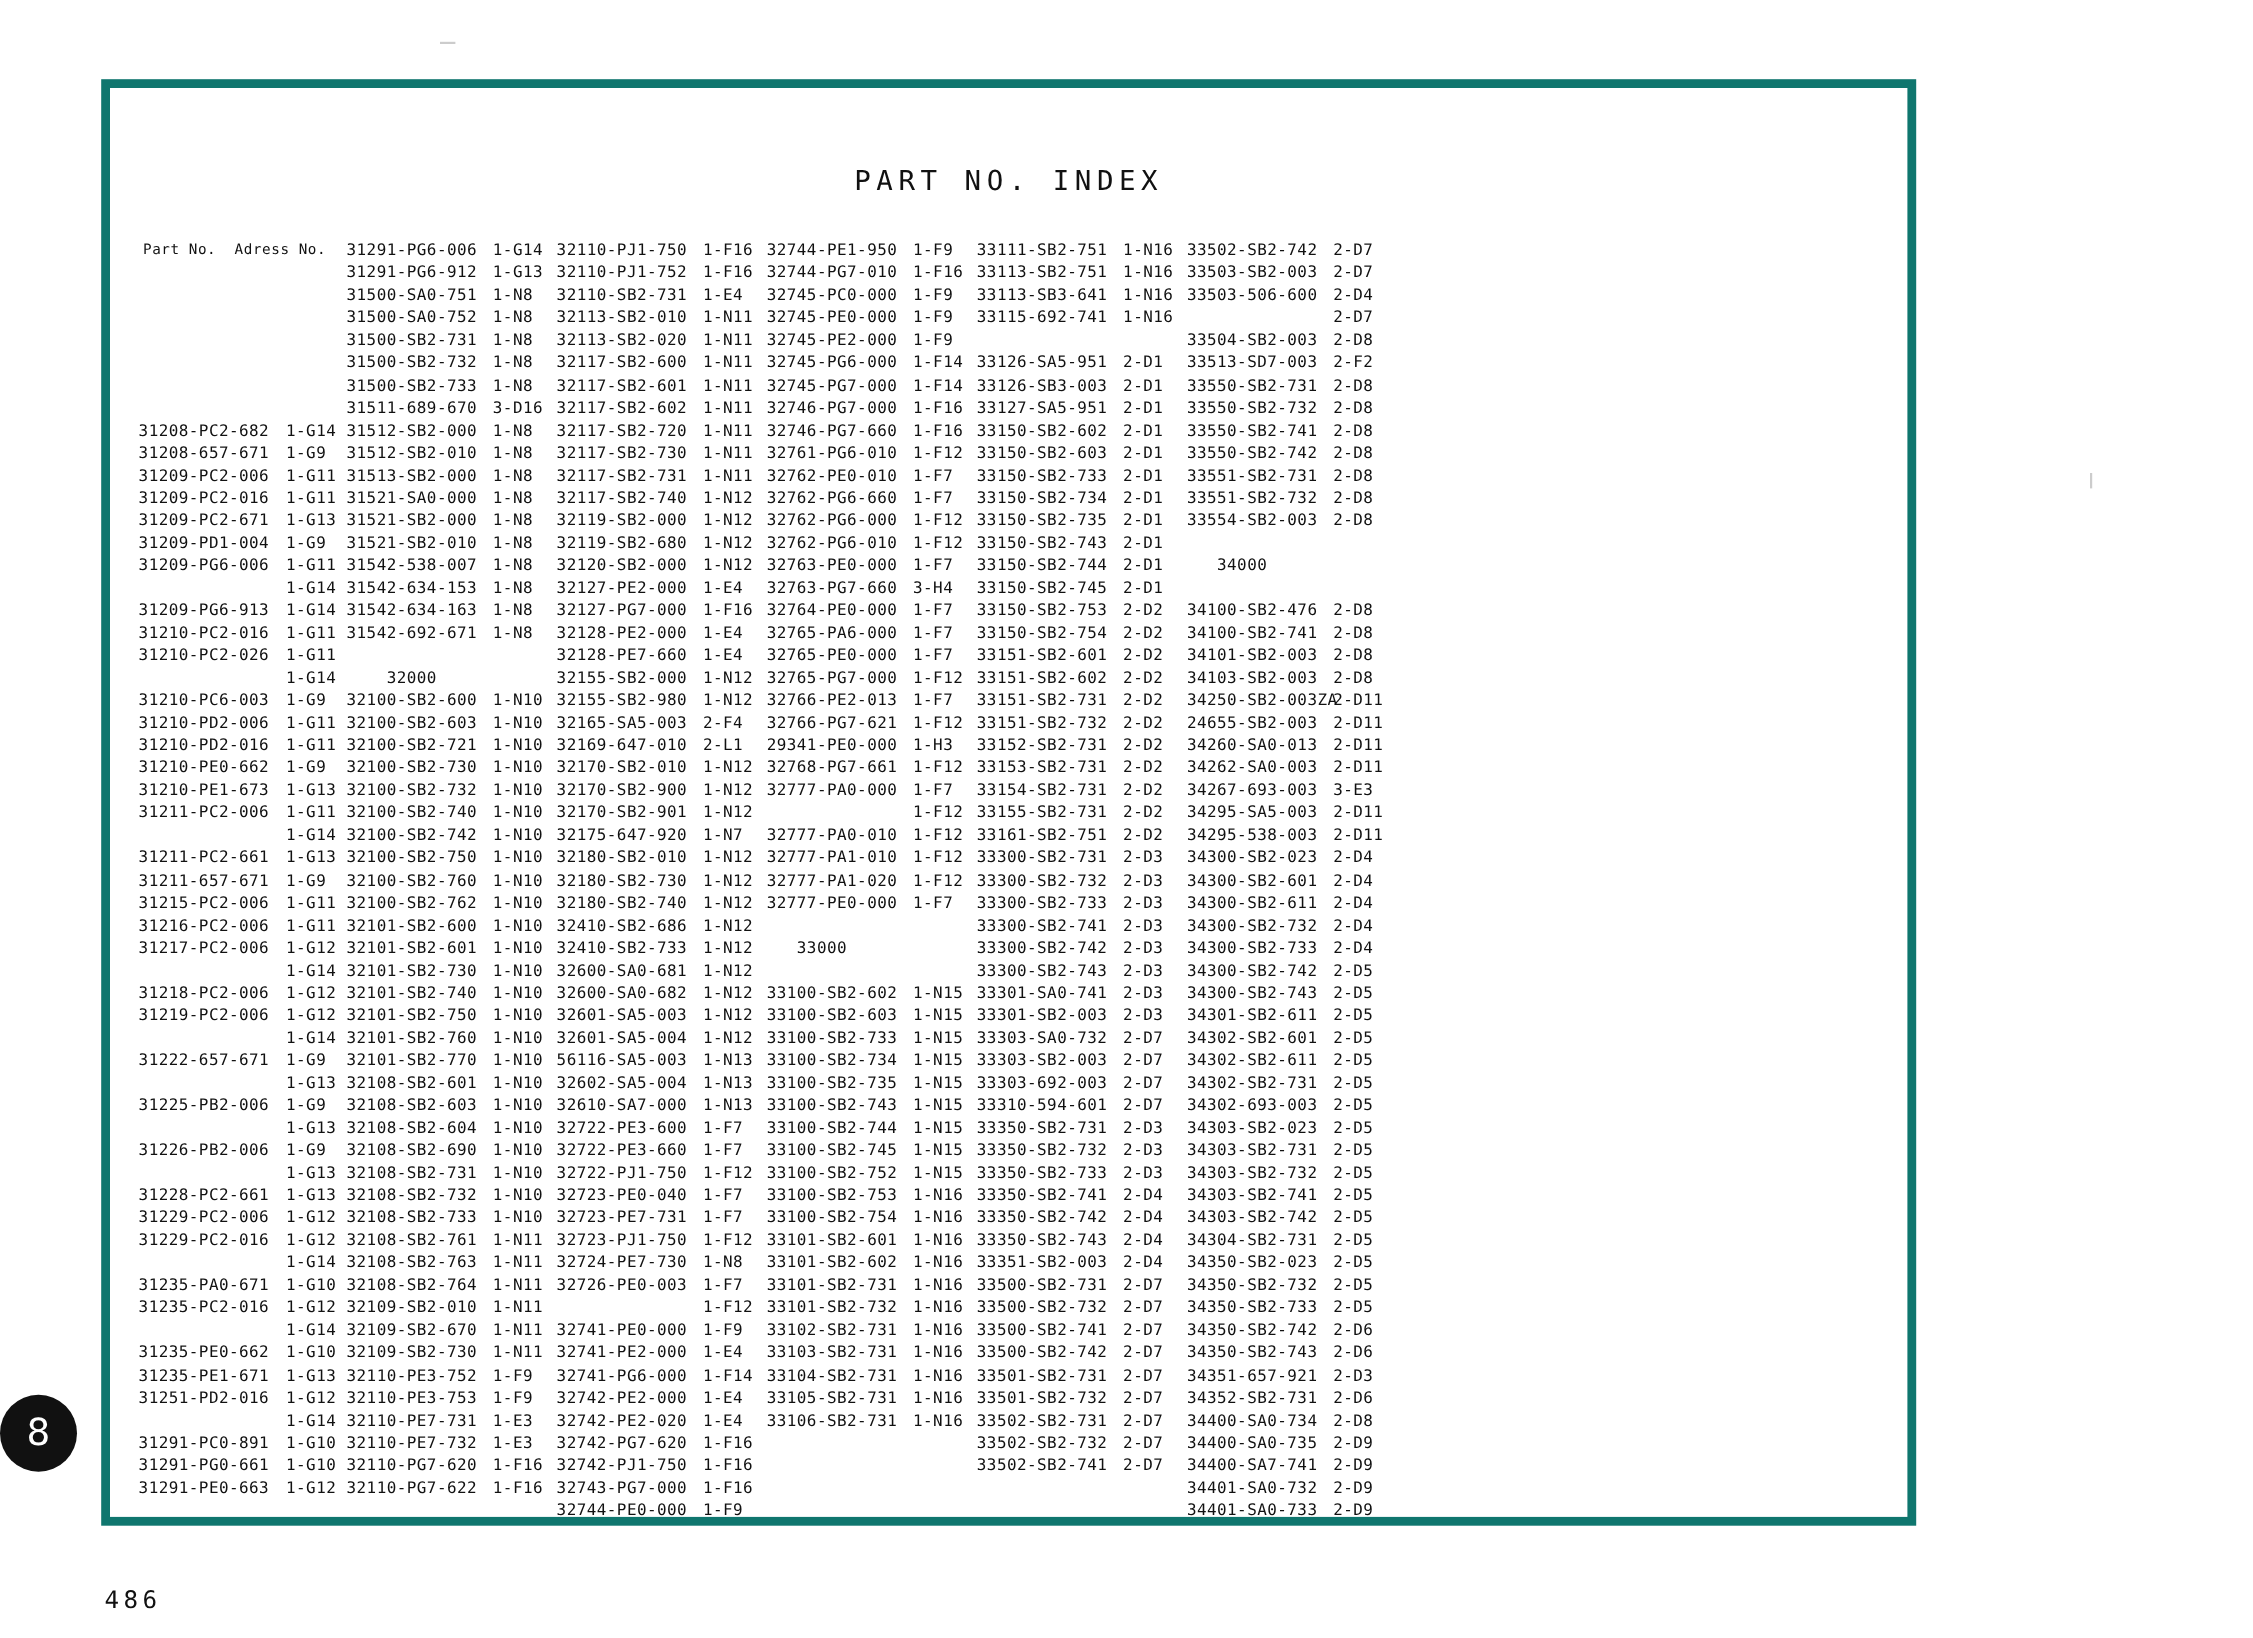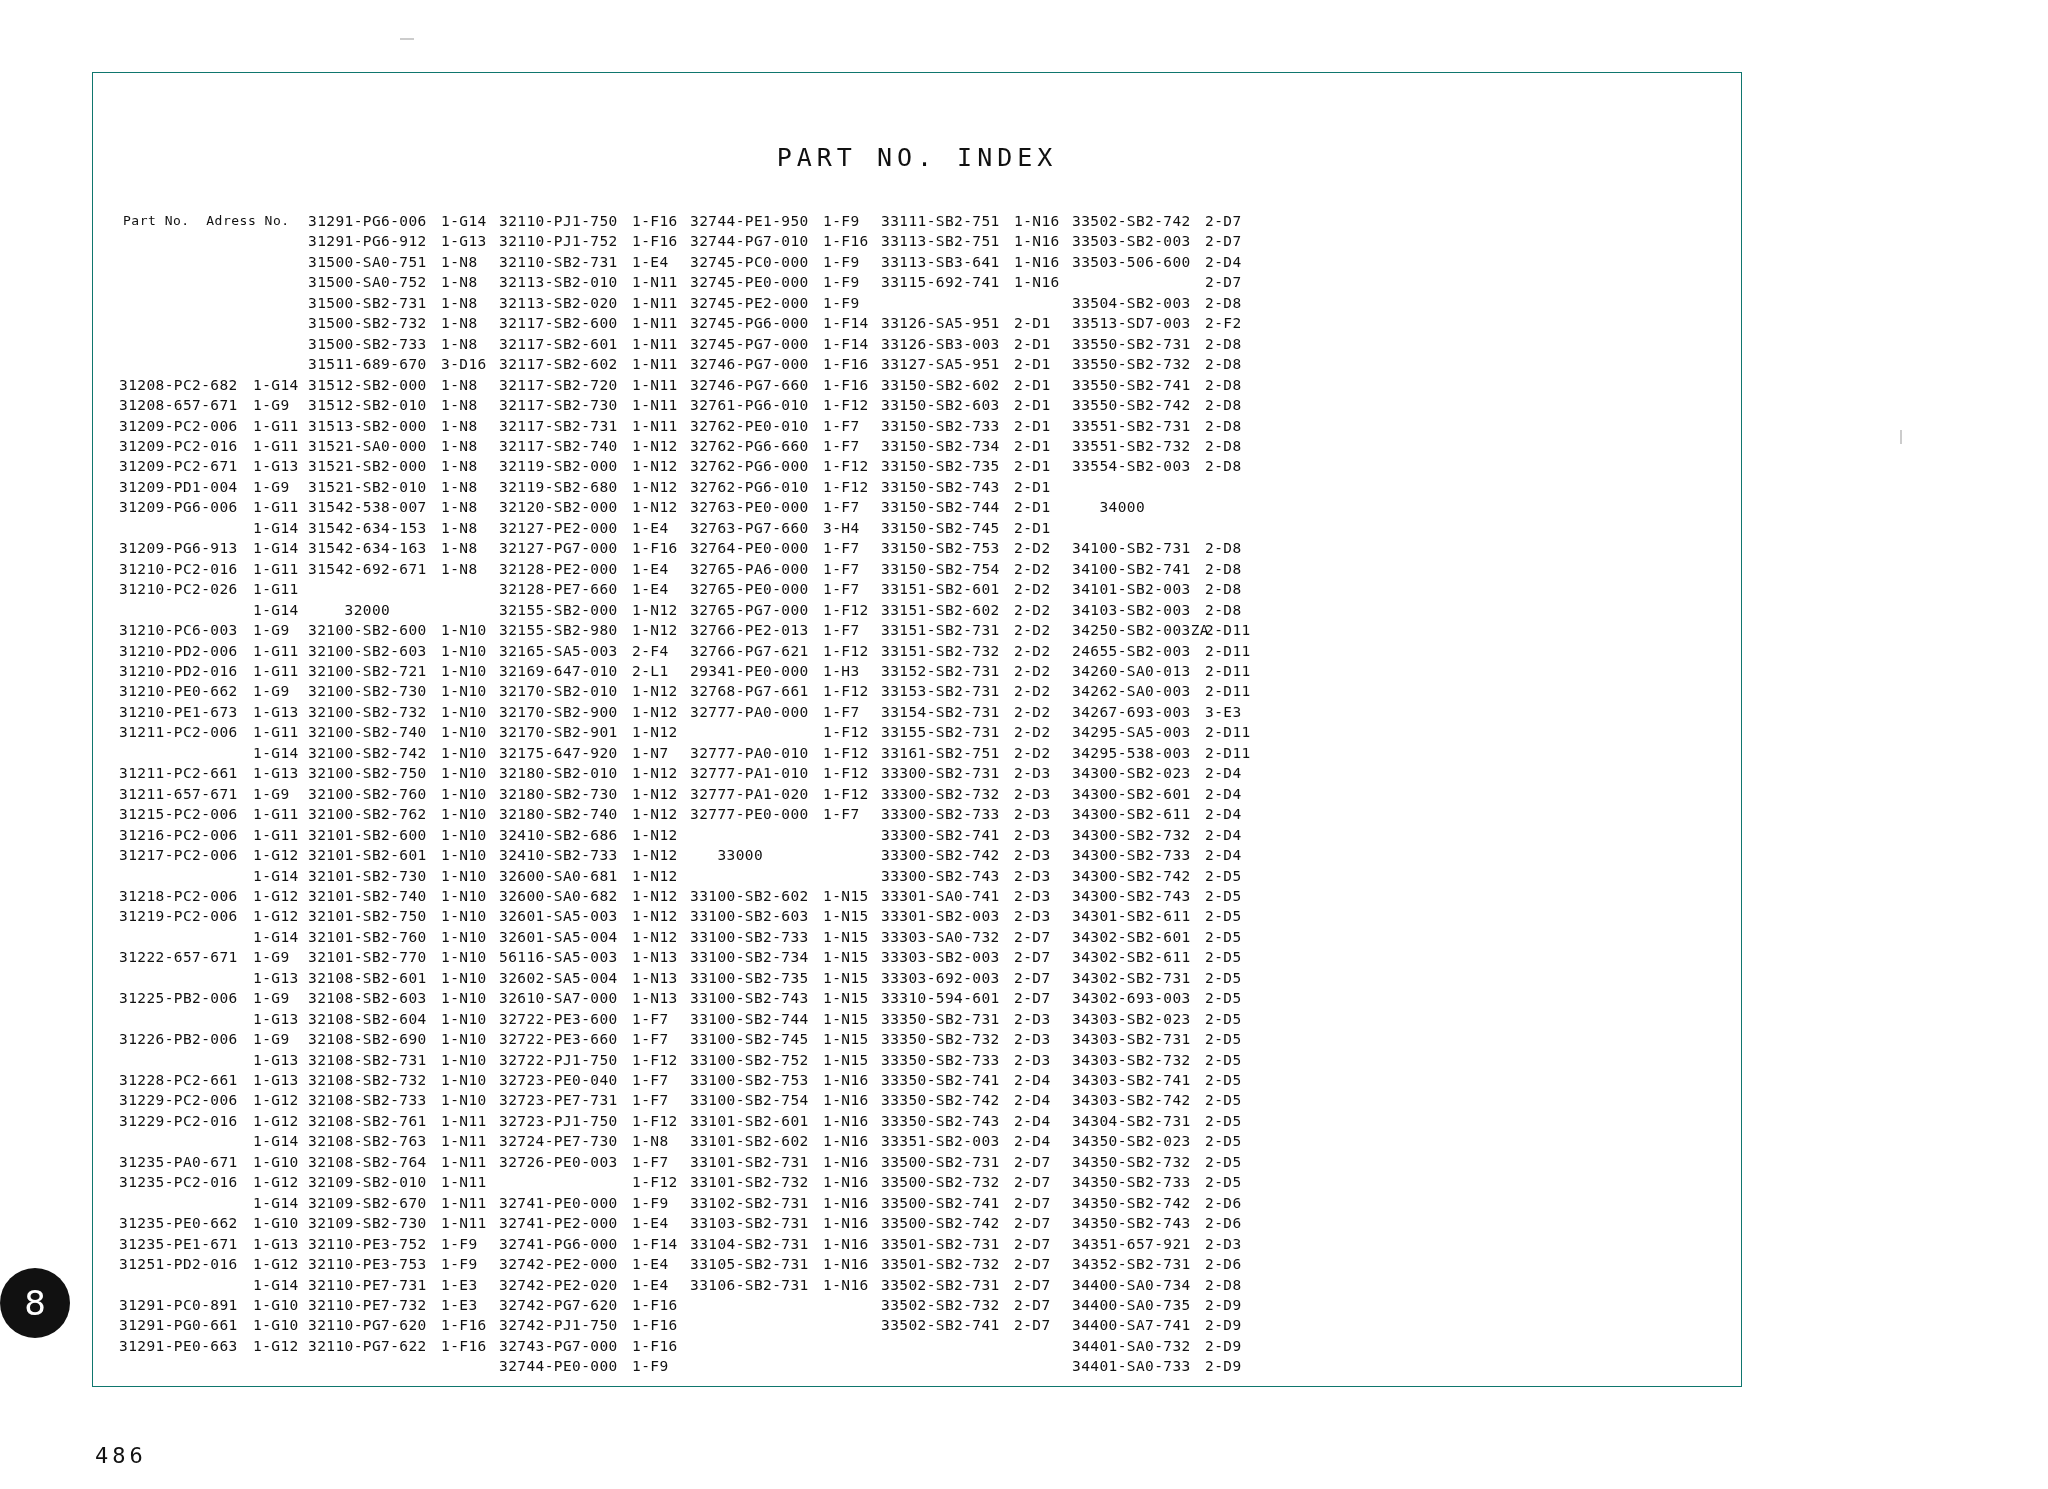--- a/index.html
+++ b/index.html
@@ -21,21 +21,21 @@
     width: 2048px;
     height: 1489px;
     background: #ffffff;
   }
   .frame {
     position: absolute;
     left: 92px;
     top: 72px;
     width: 1650px;
     height: 1315px;
-    border: 1px solid #0f766e;
+    border: 8px solid #0f766e;
     background: #ffffff;
     box-sizing: border-box;
   }
   .title {
     position: absolute;
     left: 0;
     top: 70px;
     width: 100%;
     text-align: center;
     font-size: 25px;
@@ -726,21 +726,21 @@
             <div class="cell-part">33550-SB2-731</div>
             <div class="cell-part">33550-SB2-732</div>
             <div class="cell-part">33550-SB2-741</div>
             <div class="cell-part">33550-SB2-742</div>
             <div class="cell-part">33551-SB2-731</div>
             <div class="cell-part">33551-SB2-732</div>
             <div class="cell-part">33554-SB2-003</div>
             <div class="cell-part">&nbsp;</div>
             <div class="cell-part">   34000</div>
             <div class="cell-part">&nbsp;</div>
-            <div class="cell-part">34100-SB2-731</div>
+            <div class="cell-part">34100-SB2-476</div>
             <div class="cell-part">34100-SB2-741</div>
             <div class="cell-part">34101-SB2-003</div>
             <div class="cell-part">34103-SB2-003</div>
             <div class="cell-part">34250-SB2-003ZA</div>
             <div class="cell-part">24655-SB2-003</div>
             <div class="cell-part">34260-SA0-013</div>
             <div class="cell-part">34262-SA0-003</div>
             <div class="cell-part">34267-693-003</div>
             <div class="cell-part">34295-SA5-003</div>
             <div class="cell-part">34295-538-003</div>

